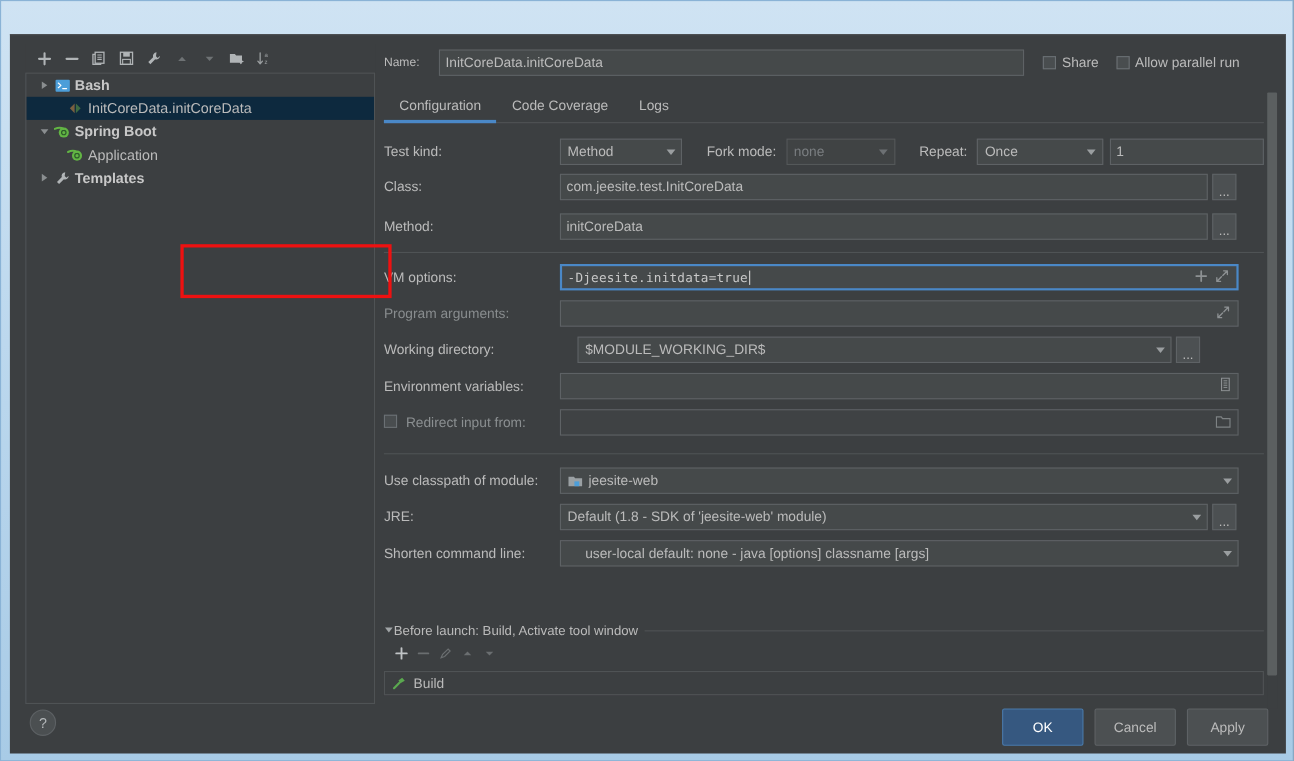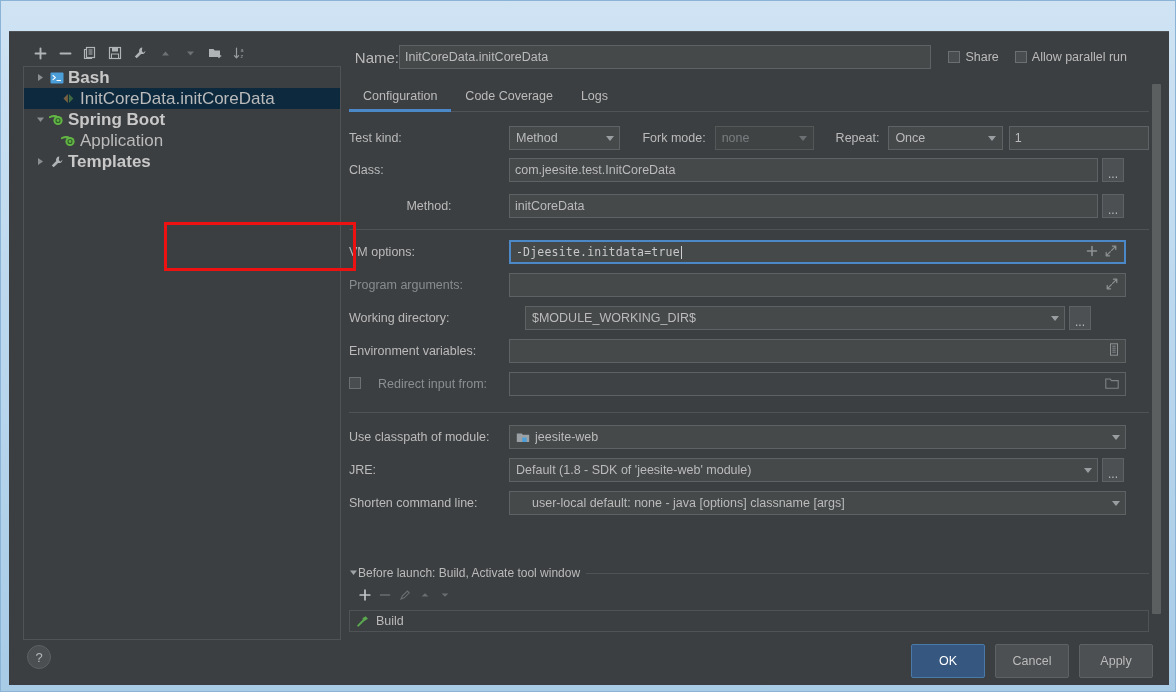--- a/index.html
+++ b/index.html
@@ -85,21 +85,21 @@
   .tree-box {
     position: absolute; left: 0; top: 26px;
     width: 318px; height: 574px;
     background: #3c3f41;
     border: 1px solid #4f5355;
     overflow: hidden;
   }
   .tree-row {
     height: 21px;
     display: flex; align-items: center;
-    font-size: 17px;
+    font-size: 13px;
     color: #bbbbbb;
     cursor: pointer;
     white-space: nowrap;
   }
   .tree-row.lvl0 { padding-left: 8px; }
   .tree-row.lvl1 { padding-left: 36px; }
   .tree-row.selected { background: #0d293e; }
   .tree-row .tw {
     width: 16px; flex: 0 0 16px;
     display: flex; align-items: center; justify-content: center;
@@ -115,21 +115,21 @@
   
   .right-pane {
     position: absolute; left: 340px; top: 4px;
     width: 800px; height: 628px;
   }
   .name-row {
     display: flex; align-items: center; height: 26px;
     margin-top: 36px;
   }
   .name-label {
-    width: 50px; font-size: 15px; color: #bbbbbb; text-align: right;
+    width: 50px; font-size: 11px; color: #bbbbbb;
   }
   .input {
     background: #45494a;
     border: 1px solid #5e6265;
     color: #bbbbbb;
     font-size: 12.5px;
     font-family: "Liberation Sans", sans-serif;
     height: 24px;
     padding: 0 5px;
     display: flex; align-items: center;
@@ -485,21 +485,21 @@
           </div>
           <div class="input" style="width:146px;margin-left:6px;">1</div>
         </div>
 
         <div class="frow" style="margin-top:6px;">
           <div class="flabel">Class:</div>
           <div class="input" style="width:589px;">com.jeesite.test.InitCoreData</div>
           <div class="ellip-btn">...</div>
         </div>
 
-        <div class="frow" style="margin-top:12px;text-align:center;">
+        <div class="frow" style="margin-top:12px;">
           <div class="flabel">Method:</div>
           <div class="input" style="width:589px;">initCoreData</div>
           <div class="ellip-btn">...</div>
         </div>
 
         <div class="divider" style="margin:11px 0 10px 0;"></div>
 
         <div class="frow" style="margin-bottom:9px;">
           <div class="flabel">VM options:</div>
           <div class="input vm-input-focus" style="width:617px;justify-content:space-between;padding-right:0;">
@@ -555,21 +555,21 @@
             <span>
               <svg width="12" height="13" viewBox="0 0 12 13">
                 <rect x="2.5" y="0.8" width="7" height="11.4" fill="none" stroke="#8d9193" stroke-width="1"></rect>
                 <path d="M4.3 3.2h3.4M4.3 5.2h3.4M4.3 7.2h3.4M4.3 9.2h3.4" stroke="#8d9193" stroke-width="0.9"></path>
               </svg>
             </span>
           </div>
         </div>
 
         <div class="frow" style="margin-bottom:9px;">
-          <div class="flabel" style="display:flex;gap:17px;">
+          <div class="flabel" style="display:flex;gap:8px;">
             <span class="chkbox"></span>
             <span class="chk-label dim" style="color:#8b8f91;">Redirect input from:</span>
           </div>
           <div class="input" style="width:617px;justify-content:space-between;padding-right:6px;background:#3f4244;">
             <span></span>
             <span>
               <svg width="14" height="12" viewBox="0 0 14 12">
                 <path d="M0.8 2h4.4l1.2 1.6h6.8v7.6H0.8z" fill="none" stroke="#7e8284" stroke-width="1.1"></path>
               </svg>
             </span>

